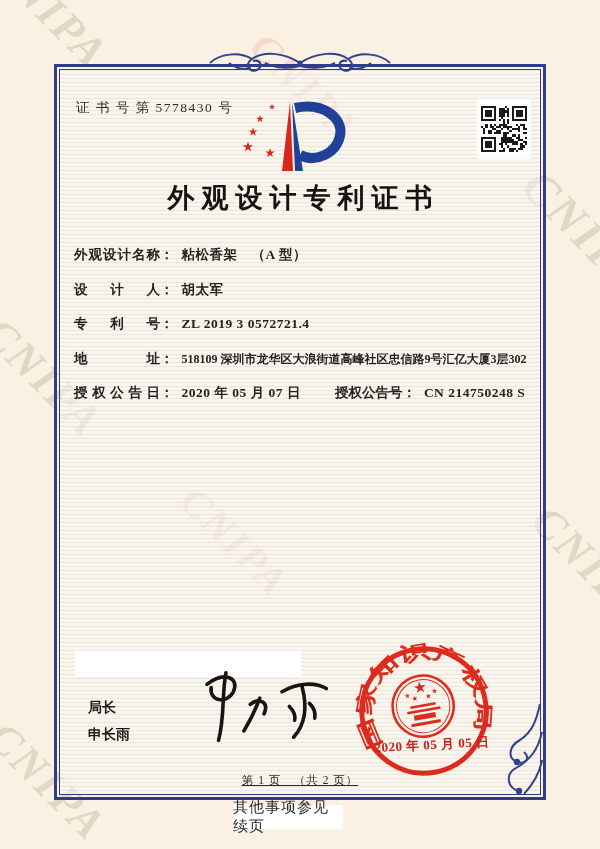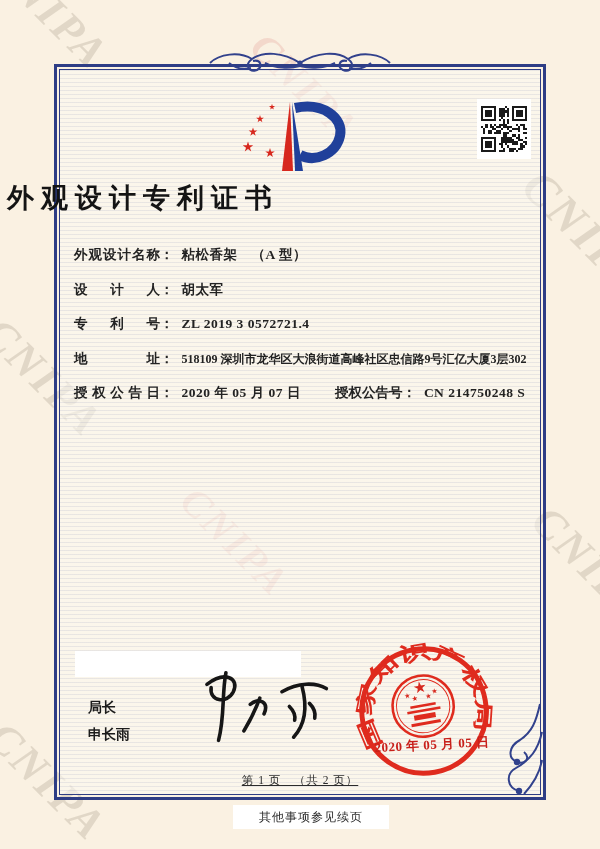--- a/index.html
+++ b/index.html
@@ -18,21 +18,21 @@
          background-image:repeating-linear-gradient(180deg,
             rgba(108,116,168,0.13) 0px, rgba(108,116,168,0.13) 1px,
             rgba(255,255,255,0) 1px, rgba(255,255,255,0) 4px);}
   .ornament-top{position:absolute;left:205px;top:46px;width:190px;height:34px;}
   .ornament-corner{position:absolute;left:494px;top:702px;width:52px;height:96px;}
   
   .cert-no{position:absolute;left:76px;top:99px;font-size:13.5px;letter-spacing:1.5px;color:#2e2e2e;}
   .logo{position:absolute;left:243px;top:97px;width:110px;height:78px;}
   .qr-box{position:absolute;left:477px;top:99px;width:54px;height:60px;background:#ffffff;
           display:flex;align-items:center;justify-content:center;}
-  .title{position:absolute;left:0;top:180px;width:600px;
+  .title{position:absolute;left:0;top:180px;width:600px;text-align:center;
          font-size:27px;font-weight:700;letter-spacing:7px;color:#141414;text-indent:7px;}
   
   .fields{position:absolute;left:74px;top:246px;width:458px;font-size:13.5px;color:#232323;font-weight:bold;}
   .frow{margin-bottom:16.5px;white-space:nowrap;}
   .flabel{display:inline-block;width:86px;text-align:justify;text-align-last:justify;}
   .fcolon{display:inline-block;margin-right:8px;}
   .fvalue{letter-spacing:0.5px;}
   .frow.addr .fvalue{font-size:12px;letter-spacing:0;}
   .grant2{margin-left:34px;}
   
@@ -44,23 +44,23 @@
   .director{position:absolute;left:88px;top:694px;font-family:Liberation Sans, sans-serif;
             font-weight:700;font-size:14px;color:#1c1c1c;line-height:1.9;}
   .signature{position:absolute;left:190px;top:666px;width:148px;height:80px;}
   
   .seal{position:absolute;left:350px;top:637px;width:148px;height:148px;transform:rotate(-10deg);}
   .seal-date{position:absolute;left:366px;top:736px;width:132px;text-align:center;
              color:#c8201a;font-weight:700;font-size:13px;letter-spacing:0.5px;
              transform:rotate(-3deg);white-space:nowrap;}
   .page-info{position:absolute;left:0;top:773px;width:600px;text-align:center;
              font-size:11.5px;color:#2b2b2b;letter-spacing:1px;text-decoration:underline;}
-  .footer-note{position:absolute;left:233px;top:805px;width:156px;height:24px;background:#ffffff;
+  .footer-note{position:absolute;left:233px;top:805px;width:110px;height:24px;background:#ffffff;
              display:flex;align-items:center;justify-content:center;
-             font-size:12px;color:#2b2b2b;letter-spacing:1px;}
+             font-size:15px;color:#2b2b2b;letter-spacing:1px;}
 </style>
 </head>
 <body>
 
 <div class="page">
 
   <div class="wm" style="left:-24px;top:-16px;">CNIPA</div>
   <div class="wm pink" style="left:238px;top:64px;font-size:40px;">CNIPA</div>
   <div class="wm" style="left:508px;top:206px;font-size:47px;">CNIPA</div>
   <div class="wm" style="left:-30px;top:352px;">CNIPA</div>
@@ -91,20 +91,21 @@
   <svg class="ornament-corner" viewBox="0 0 52 96">
     <g stroke="#31418c" stroke-width="2" fill="none">
       <path d="M46 2 C42 20, 38 30, 26 38 C15 44, 13 56, 23 60 C31 63, 37 56, 30 50"></path>
       <path d="M48 30 C44 48, 36 58, 22 66 C11 72, 13 86, 25 89"></path>
       <path d="M48 58 C46 70, 40 81, 30 92"></path>
       <circle cx="23" cy="60" r="2.2" fill="#31418c"></circle>
       <circle cx="25" cy="89" r="2.2" fill="#31418c"></circle>
     </g>
   </svg>
 
+  <div class="cert-no">证 书 号 第 5778430 号</div>
 
   <svg class="logo" viewBox="0 0 110 76">
     <defs>
       <symbol id="star5" viewBox="-1.1 -1.1 2.2 2.2">
         <polygon points="0,-1 0.2245,-0.309 0.951,-0.309 0.3633,0.118 0.5878,0.809 0,0.382 -0.5878,0.809 -0.3633,0.118 -0.951,-0.309 -0.2245,-0.309" fill="#d7281e"></polygon>
       </symbol>
     </defs>
     <path d="M52 10 C80 4, 101 20, 97 38 C93 56, 72 65, 57 57" stroke="#20409a" stroke-width="10" fill="none"></path>
     <polygon points="47,4 39,73 50,73" fill="#d7281e"></polygon>
     <polygon points="49,4 52,73 60,73" fill="#20409a"></polygon>

